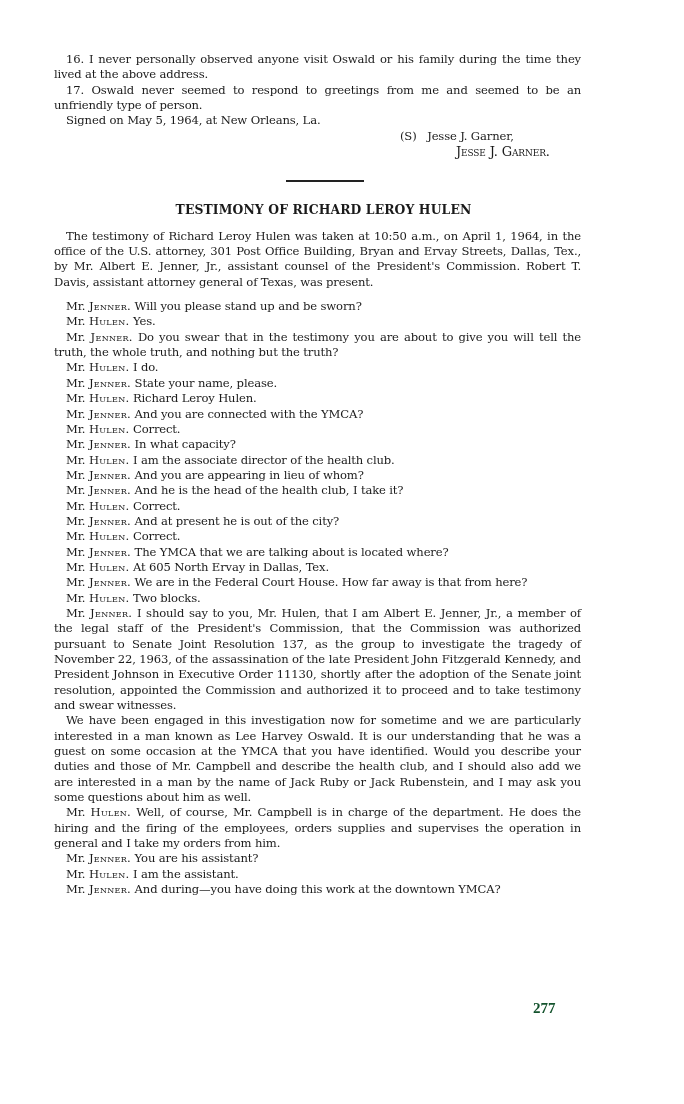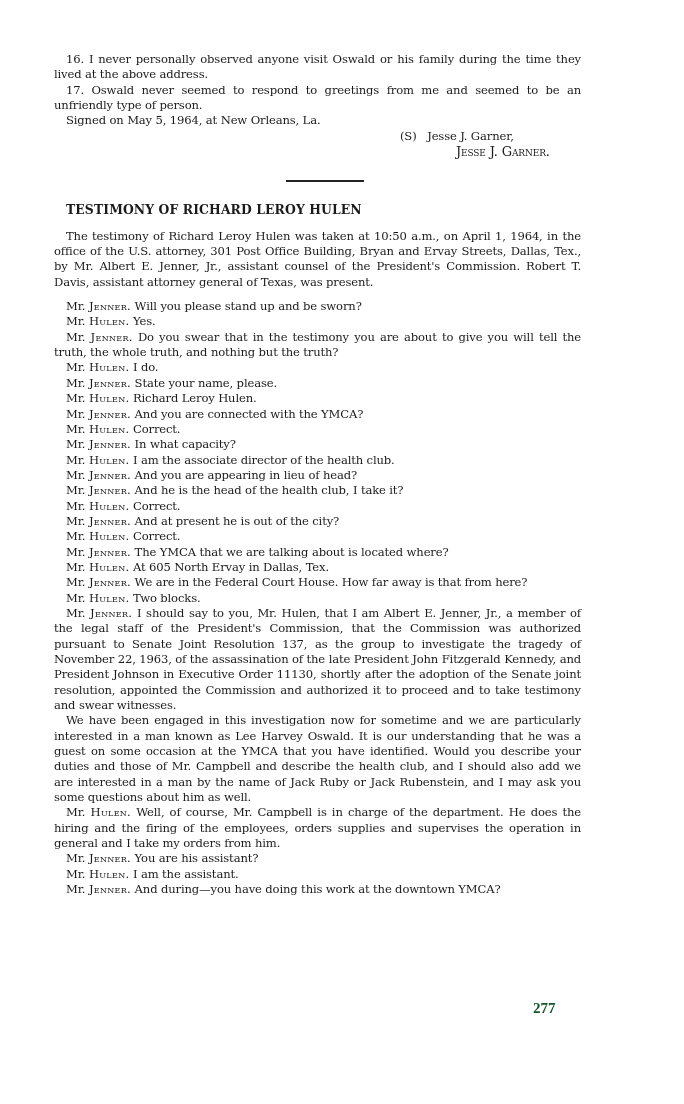--- a/index.html
+++ b/index.html
@@ -11,21 +11,21 @@
     letter-spacing: -0.15px;
     margin-left: 16px;
   }
   p { margin: 0; text-align: justify; text-indent: 12px; }
   .sc { font-variant: small-caps; letter-spacing: 0.3px; }
   .sig { position: relative; height: 31px; }
   .sig .l1 { position: absolute; left: 346px; top: 0; }
   .sig .l2 { position: absolute; left: 402px; top: 15px; font-variant: small-caps; font-size: 13px; }
   .rule { width: 78px; height: 2px; background: #222; margin: 20px auto 0 auto; position: relative; left: 7px; }
   h1 {
-    font-size: 12.4px; font-weight: bold; text-align: left; margin: 20px 0 11px 0;
+    font-size: 12.4px; font-weight: bold; text-align: center; margin: 20px 0 11px 0;
     letter-spacing: 0.1px; line-height: 16px; padding-left: 12px;
   }
   .gap { height: 9px; }
   .pageno { position: absolute; left: 533px; top: 1000px; font-family: Liberation Serif, serif; font-size: 15px; font-weight: bold; color: #14532d; }
 </style>
 </head>
 <body>
 
 <div class="page">
   <div>
@@ -49,21 +49,21 @@
       <p><span>Mr.</span> <span class="sc">Jenner.</span> <span>Will you please stand up and be sworn?</span></p>
       <p><span>Mr.</span> <span class="sc">Hulen.</span> <span>Yes.</span></p>
       <p><span>Mr.</span> <span class="sc">Jenner.</span> <span>Do you swear that in the testimony you are about to give you will tell the truth, the whole truth, and nothing but the truth?</span></p>
       <p><span>Mr.</span> <span class="sc">Hulen.</span> <span>I do.</span></p>
       <p><span>Mr.</span> <span class="sc">Jenner.</span> <span>State your name, please.</span></p>
       <p><span>Mr.</span> <span class="sc">Hulen.</span> <span>Richard Leroy Hulen.</span></p>
       <p><span>Mr.</span> <span class="sc">Jenner.</span> <span>And you are connected with the YMCA?</span></p>
       <p><span>Mr.</span> <span class="sc">Hulen.</span> <span>Correct.</span></p>
       <p><span>Mr.</span> <span class="sc">Jenner.</span> <span>In what capacity?</span></p>
       <p><span>Mr.</span> <span class="sc">Hulen.</span> <span>I am the associate director of the health club.</span></p>
-      <p><span>Mr.</span> <span class="sc">Jenner.</span> <span>And you are appearing in lieu of head?</span></p>
+      <p><span>Mr.</span> <span class="sc">Jenner.</span> <span>And you are appearing in lieu of whom?</span></p>
       <p><span>Mr.</span> <span class="sc">Jenner.</span> <span>And he is the head of the health club, I take it?</span></p>
       <p><span>Mr.</span> <span class="sc">Hulen.</span> <span>Correct.</span></p>
       <p><span>Mr.</span> <span class="sc">Jenner.</span> <span>And at present he is out of the city?</span></p>
       <p><span>Mr.</span> <span class="sc">Hulen.</span> <span>Correct.</span></p>
       <p><span>Mr.</span> <span class="sc">Jenner.</span> <span>The YMCA that we are talking about is located where?</span></p>
       <p><span>Mr.</span> <span class="sc">Hulen.</span> <span>At 605 North Ervay in Dallas, Tex.</span></p>
       <p><span>Mr.</span> <span class="sc">Jenner.</span> <span>We are in the Federal Court House.  How far away is that from here?</span></p>
       <p><span>Mr.</span> <span class="sc">Hulen.</span> <span>Two blocks.</span></p>
       <p><span>Mr.</span> <span class="sc">Jenner.</span> <span>I should say to you, Mr. Hulen, that I am Albert E. Jenner, Jr., a member of the legal staff of the President's Commission, that the Commission was authorized pursuant to Senate Joint Resolution 137, as the group to investigate the tragedy of November 22, 1963, of the assassination of the late President John Fitzgerald Kennedy, and President Johnson in Executive Order 11130, shortly after the adoption of the Senate joint resolution, appointed the Commission and authorized it to proceed and to take testimony and swear witnesses.</span></p>
       <p><span>We have been engaged in this investigation now for sometime and we are particularly interested in a man known as Lee Harvey Oswald.  It is our understanding that he was a guest on some occasion at the YMCA that you have identified.  Would you describe your duties and those of Mr. Campbell and describe the health club, and I should also add we are interested in a man by the name of Jack Ruby or Jack Rubenstein, and I may ask you some questions about him as well.</span></p>

